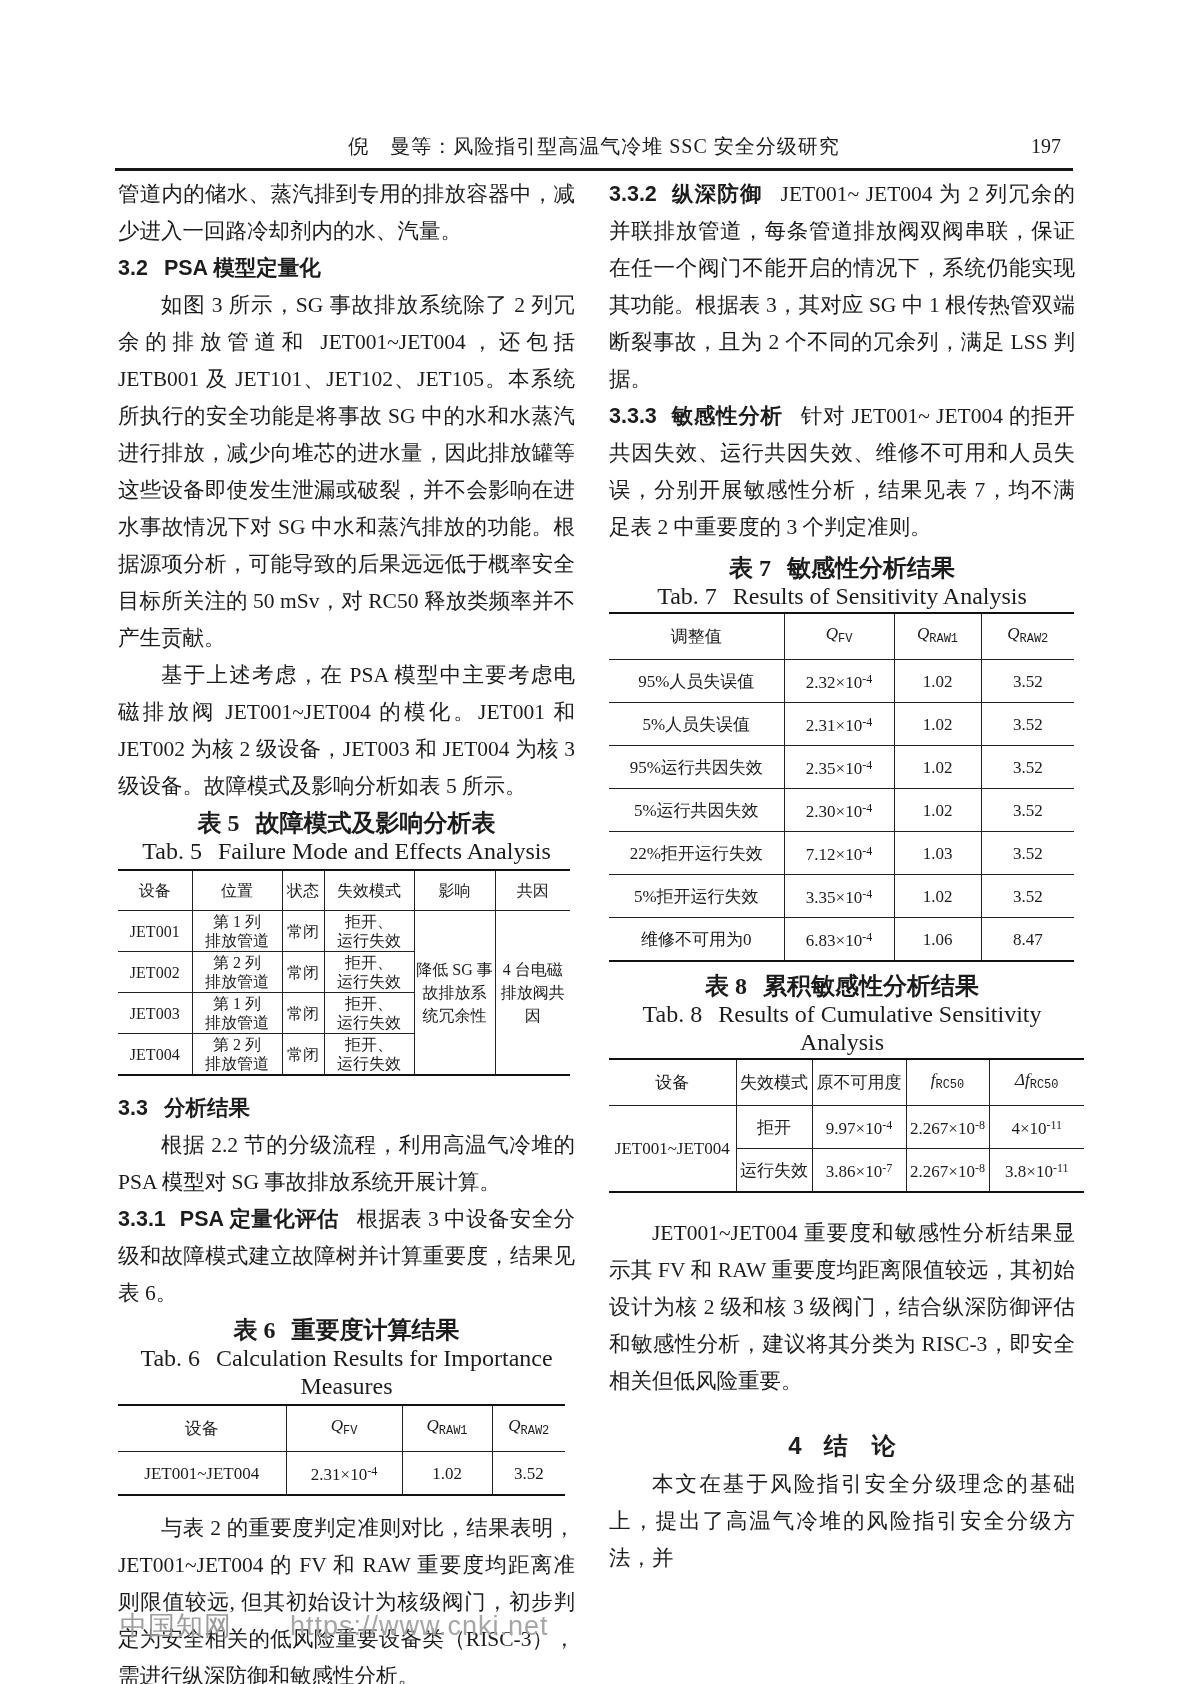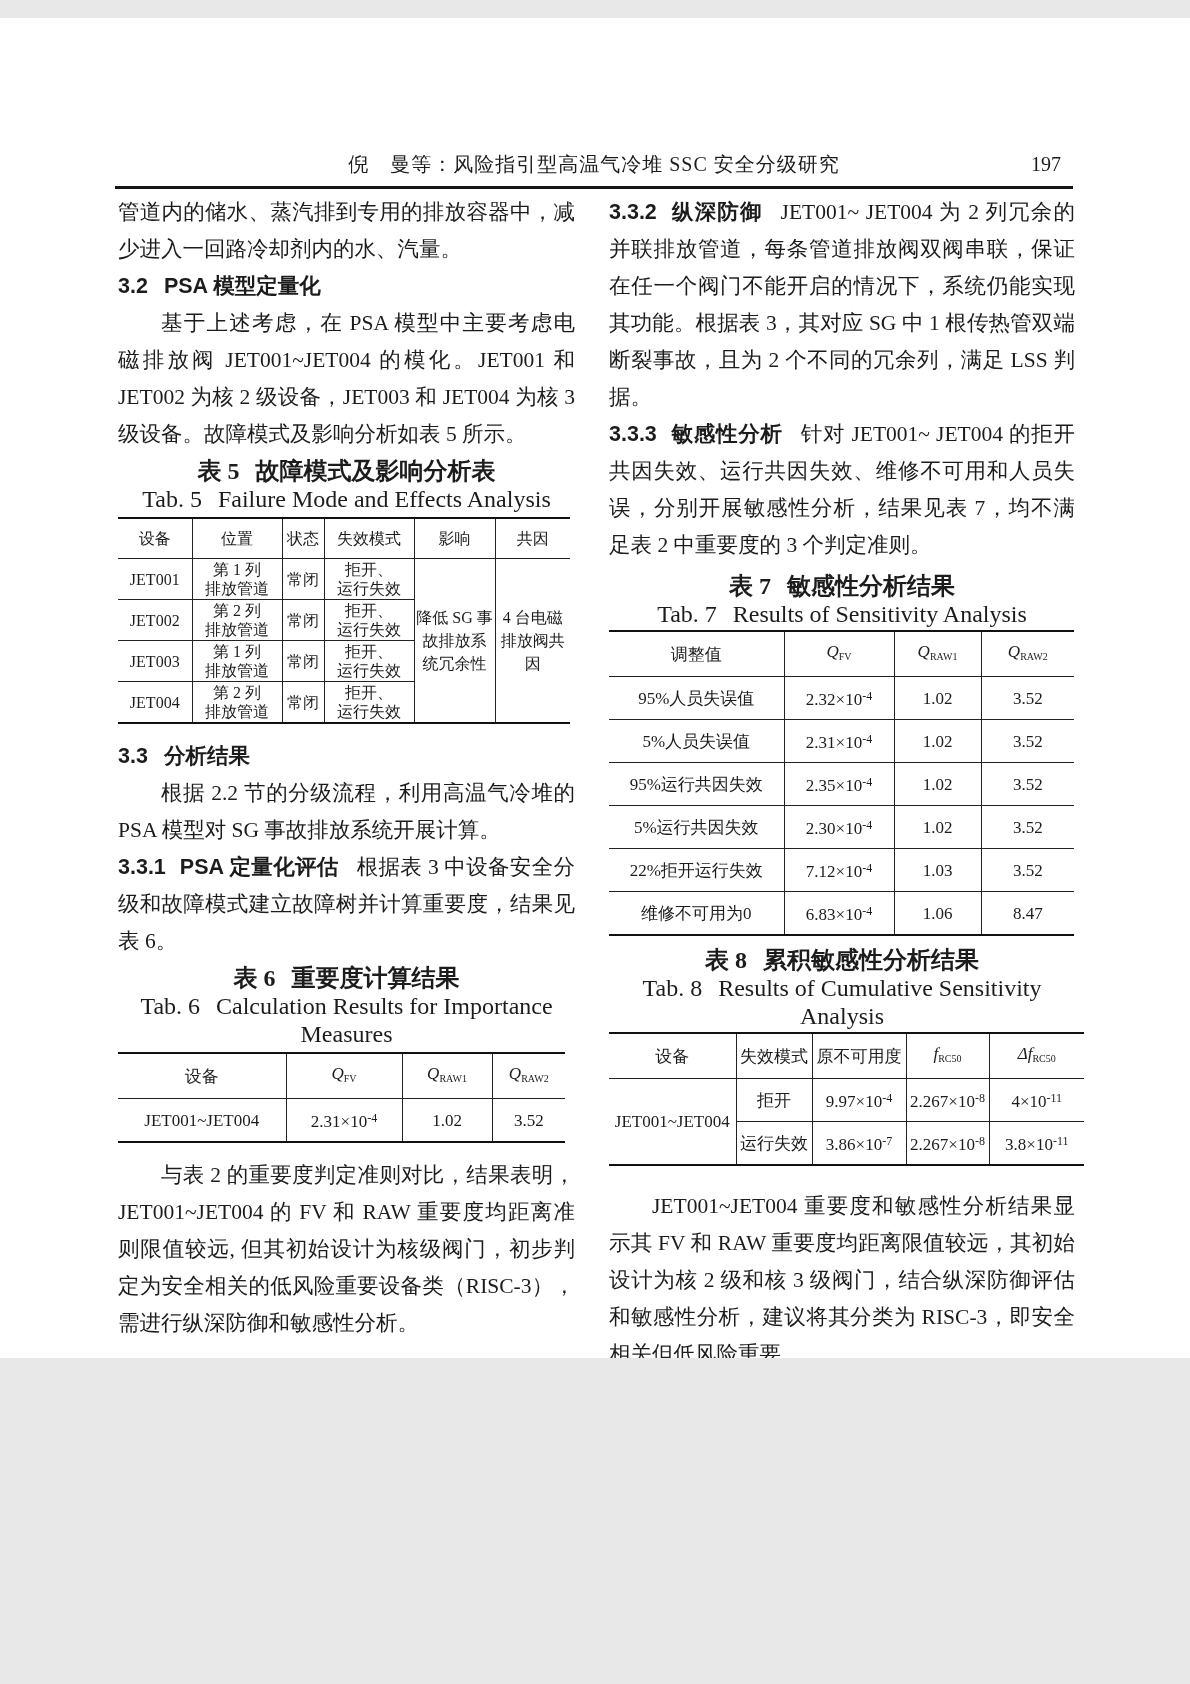--- a/index.html
+++ b/index.html
@@ -1,20 +1,20 @@
 <!DOCTYPE html>
 <html><head>
 <meta charset="utf-8">
 <style>
   * { box-sizing: border-box; margin: 0; padding: 0; }
   html,body { background:#e8e8e8; }
   .page {
     position: relative;
-    width: 1190px; height: 1340px;
-    margin: 18px auto;
+    width: 1190px; height: 1684px;
+    margin: 0 auto;
     background: #ffffff;
     color: #1c1c1c;
     font-family: "Liberation Serif", "DejaVu Serif", serif;
     overflow: hidden;
   }
   
   .running-head {
     position: absolute; top: 132px; left: 115px; width: 958px;
     text-align: center; font-size: 20px; line-height: 28px;
     letter-spacing: 1px;
@@ -76,21 +76,21 @@
   table.t6 { width: 447px; }
   table.t6 th { height: 36px; }
   table.t6 td { height: 34px; }
   table.t7 { width: 465px; margin-top: 2px; }
   table.t7 th { height: 35px; }
   table.t7 td { height: 27px; }
   table.t8 { width: 475px; margin-top: 2px; }
   table.t8 th { height: 33px; }
   table.t8 td { height: 28px; }
   .vq { font-style: italic; font-family: "Liberation Serif", serif; }
-  table sub, .msub { font-size: 10px; vertical-align: -3px; }
+  table sub, .msub { font-size: 12px; vertical-align: -3px; font-family: Liberation Mono, monospace; }
   sup.exp { font-size: 12px; vertical-align: 5px; letter-spacing: 0; }
   .mathv { font-style: italic; }
   
   .footer {
     position: absolute; left: 120px; top: 1608px;
     display: flex; align-items: baseline; gap: 58px;
     color: #9d9d9d;
     font-family: "Liberation Sans", "DejaVu Sans", sans-serif;
     font-size: 27px; letter-spacing: 1px;
   }
@@ -108,20 +108,21 @@
   <div class="head-rule"></div>
 
   <section class="col col-left">
 
     <p class="noindent">管道内的储水、蒸汽排到专用的排放容器中，减少进入一回路冷却剂内的水、汽量。</p>
 
     <div class="sec-head">
       <span class="sec-num">3.2</span><span>PSA 模型定量化</span>
     </div>
 
+    <p>如图 3 所示，SG 事故排放系统除了 2 列冗余的排放管道和 JET001~JET004，还包括 JETB001 及 JET101、JET102、JET105。本系统所执行的安全功能是将事故 SG 中的水和水蒸汽进行排放，减少向堆芯的进水量，因此排放罐等这些设备即使发生泄漏或破裂，并不会影响在进水事故情况下对 SG 中水和蒸汽排放的功能。根据源项分析，可能导致的后果远远低于概率安全目标所关注的 50 mSv，对 RC50 释放类频率并不产生贡献。</p>
     <p>基于上述考虑，在 PSA 模型中主要考虑电磁排放阀 JET001~JET004 的模化。JET001 和 JET002 为核 2 级设备，JET003 和 JET004 为核 3 级设备。故障模式及影响分析如表 5 所示。</p>
 
     <div class="cap cap-zh">
       <span class="cap-label">表 5</span><span>故障模式及影响分析表</span>
     </div>
     <div class="cap">
       <span class="cap-label">Tab. 5</span><span>Failure Mode and Effects Analysis</span>
     </div>
 
     <table class="tbl t5">
@@ -292,20 +293,26 @@
         <td>1.02</td>
         <td class="er">3.52</td>
       </tr>
       <tr>
         <td class="el">22%拒开运行失效</td>
         <td><span>7.12×10</span><sup class="exp">-4</sup></td>
         <td>1.03</td>
         <td class="er">3.52</td>
       </tr>
       <tr>
+        <td class="el">5%拒开运行失效</td>
+        <td><span>3.35×10</span><sup class="exp">-4</sup></td>
+        <td>1.02</td>
+        <td class="er">3.52</td>
+      </tr>
+      <tr>
         <td class="el">维修不可用为0</td>
         <td><span>6.83×10</span><sup class="exp">-4</sup></td>
         <td>1.06</td>
         <td class="er">8.47</td>
       </tr>
     </tbody>
       </table>
 
 
     <div class="cap cap-zh mt10">

